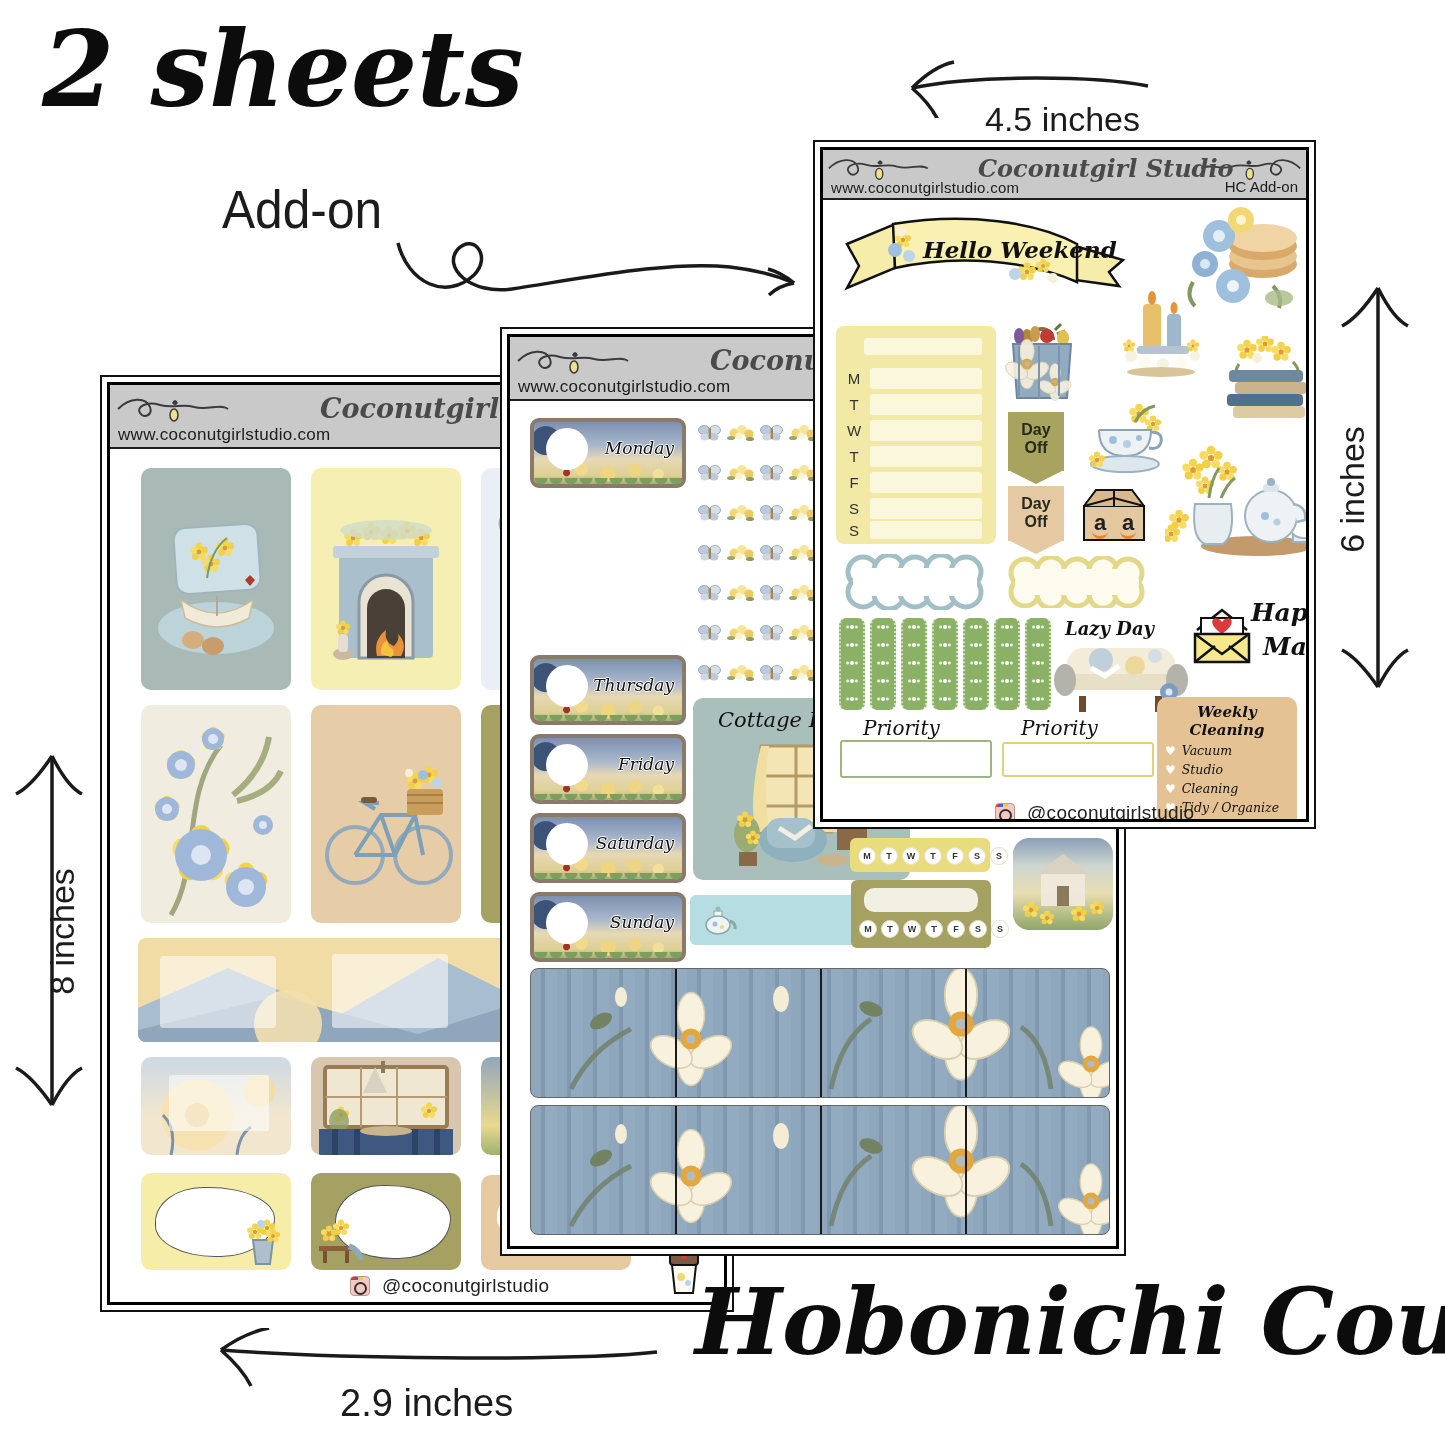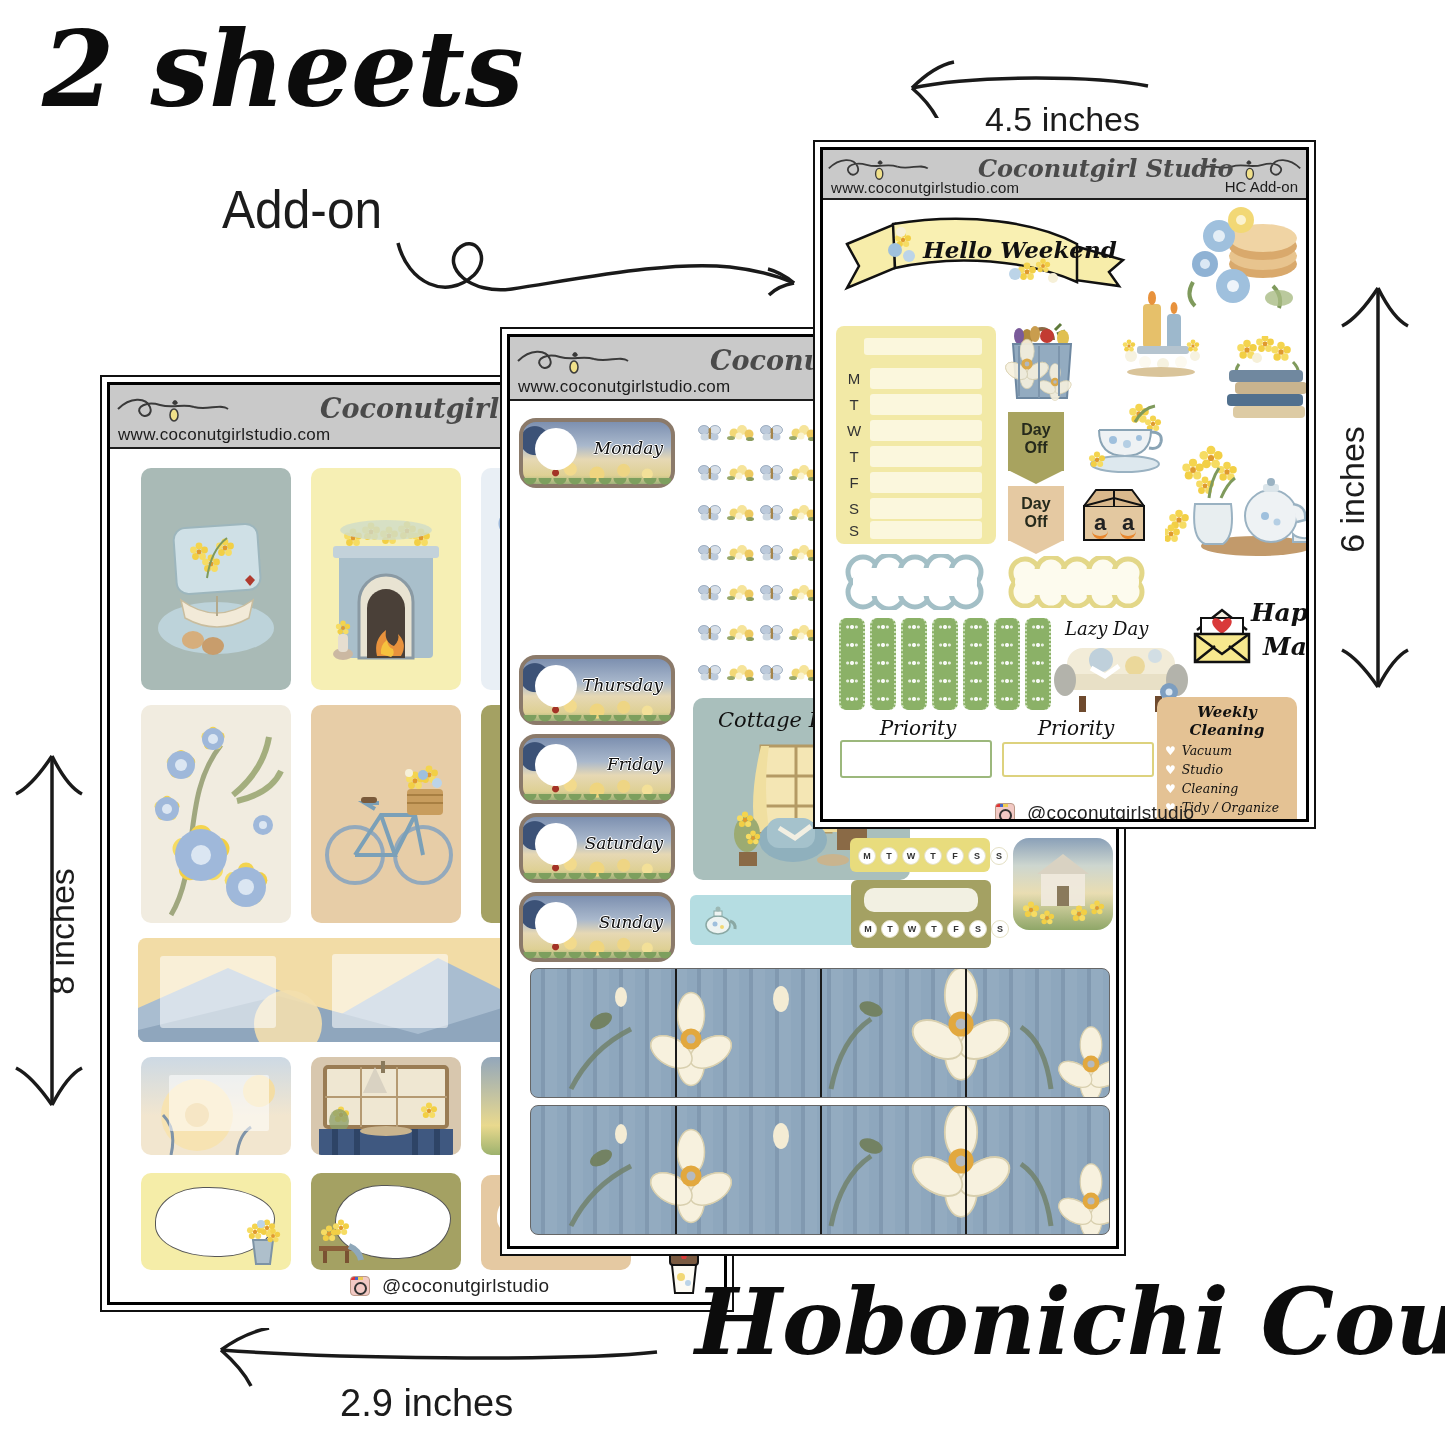--- a/index.html
+++ b/index.html
@@ -24,21 +24,21 @@
   .ig-icon{width:18px;height:18px;background:#f2c9c4;border:1px solid #b98;border-radius:4px;position:relative}
   .ig-icon::before{content:"";position:absolute;left:3px;top:5px;width:9px;height:9px;border:2px solid #333;border-radius:50%}
   .ig-icon::after{content:"";position:absolute;left:0;top:0;right:6px;height:3px;
       background:linear-gradient(90deg,#d33 0 30%,#46c 30% 60%,#ec5 60%);border-radius:3px 0 0 0}
   .handle{font-size:19px;color:#222;letter-spacing:.3px}
 
   
   .box{position:absolute;border-radius:10px}
 
   
-  .day{position:absolute;left:9px;width:148px;height:62px;border:4px solid #8b7a6a;border-radius:17px;
+  .day{position:absolute;left:20px;width:148px;height:62px;border:4px solid #8b7a6a;border-radius:9px;
     background:
       radial-gradient(circle at 22% 82%, #a33226 3px, transparent 4px),
       radial-gradient(circle at 32% 76%, #f2da8c 6px, transparent 7px),
       radial-gradient(circle at 50% 84%, #efd57f 7px, transparent 8px),
       radial-gradient(circle at 68% 78%, #eed584 6px, transparent 7px),
       radial-gradient(circle at 84% 84%, #f3e098 5px, transparent 6px),
       radial-gradient(circle at 8% 30%, #3c5277 14px, transparent 15px),
       linear-gradient(180deg,#7d90b0 0%,#a9b8cc 38%,#e6d8b4 60%,#ded094 86%,#9eb27a 100%)}
   .day::before{content:"";position:absolute;left:12px;top:6px;width:42px;height:42px;border-radius:50%;background:#fff}
   .day::after{content:"";position:absolute;left:0;right:0;bottom:-3px;height:9px;
@@ -65,21 +65,21 @@
        radial-gradient(circle at 30% 9px,rgba(255,255,255,.8) 1px,transparent 2px),
        radial-gradient(circle at 70% 9px,rgba(255,255,255,.8) 1px,transparent 2px);
      background-size:22px 18px;border-left:2px dotted #cfe3bd;border-right:2px dotted #cfe3bd}
 
   
   .wc{position:absolute;background:#e4c294;border-radius:10px;padding:6px 8px}
   .wc .ttl{font-size:15px;font-weight:bold;text-align:center;margin-bottom:2px}
   .wc .it{display:flex;align-items:center;gap:6px;font-size:12.5px;height:19px}
   .wc .hb{color:#fff;font-size:12px;line-height:1}
 
-  .priority-lbl{position:absolute;font-size:20px;color:#111;text-align:center}
+  .priority-lbl{position:absolute;font-size:20px;color:#111;text-align:left}
   .priority-box{position:absolute;background:#fff;border-radius:3px}
 
   
   .washi{position:absolute;left:20px;width:578px;height:128px;border-radius:8px;overflow:hidden;border:1px solid #666;
     background:repeating-linear-gradient(90deg,#8ea7bd 0 10px,#8199b0 10px 14px,#93abc0 14px 26px)}
   .washi .dv{position:absolute;top:0;bottom:0;width:2px;background:#1a1a1a}
 
   .torn{position:absolute;background:#fff;border-radius:40% 55% 45% 50%/50% 45% 55% 45%}
 </style>
 </head>
@@ -915,21 +915,21 @@
 
   <div class="lace" style="left:16px"></div>
   <div class="lace" style="left:47px"></div>
   <div class="lace" style="left:78px"></div>
   <div class="lace" style="left:109px"></div>
   <div class="lace" style="left:140px"></div>
   <div class="lace" style="left:171px"></div>
   <div class="lace" style="left:202px"></div>
 
   <div class="abs" style="left:228px;top:468px;width:140px;height:100px">
-    <div class="script" style="position:absolute;left:14px;top:0;font-size:18px;font-weight:normal;color:#111">Lazy Day</div>
+    <div class="script" style="position:absolute;left:14px;top:0;font-size:18px;font-weight:bold;color:#111">Lazy Day</div>
     <svg class="abs" style="left:0;top:22px" width="140" height="74" viewBox="0 0 140 74">
       <rect x="16" y="8" width="108" height="40" rx="16" fill="#f2ecd8"></rect>
       <circle cx="50" cy="20" r="12" fill="#a9c4dd" opacity=".7"></circle>
           <circle cx="84" cy="26" r="10" fill="#e8d080" opacity=".7"></circle>
       <circle cx="104" cy="16" r="7" fill="#c4d8ea" opacity=".7"></circle>
       <rect x="16" y="34" width="108" height="16" rx="8" fill="#e8e0c6"></rect>
       <ellipse cx="14" cy="40" rx="11" ry="16" fill="#b3b3ab"></ellipse>
           <ellipse cx="126" cy="40" rx="11" ry="16" fill="#b3b3ab"></ellipse>
       <path d="M40,28 l14,8 14,-10" stroke="#fff" stroke-width="5" fill="none"></path>
       <rect x="28" y="56" width="7" height="16" fill="#6e4a2e"></rect>

